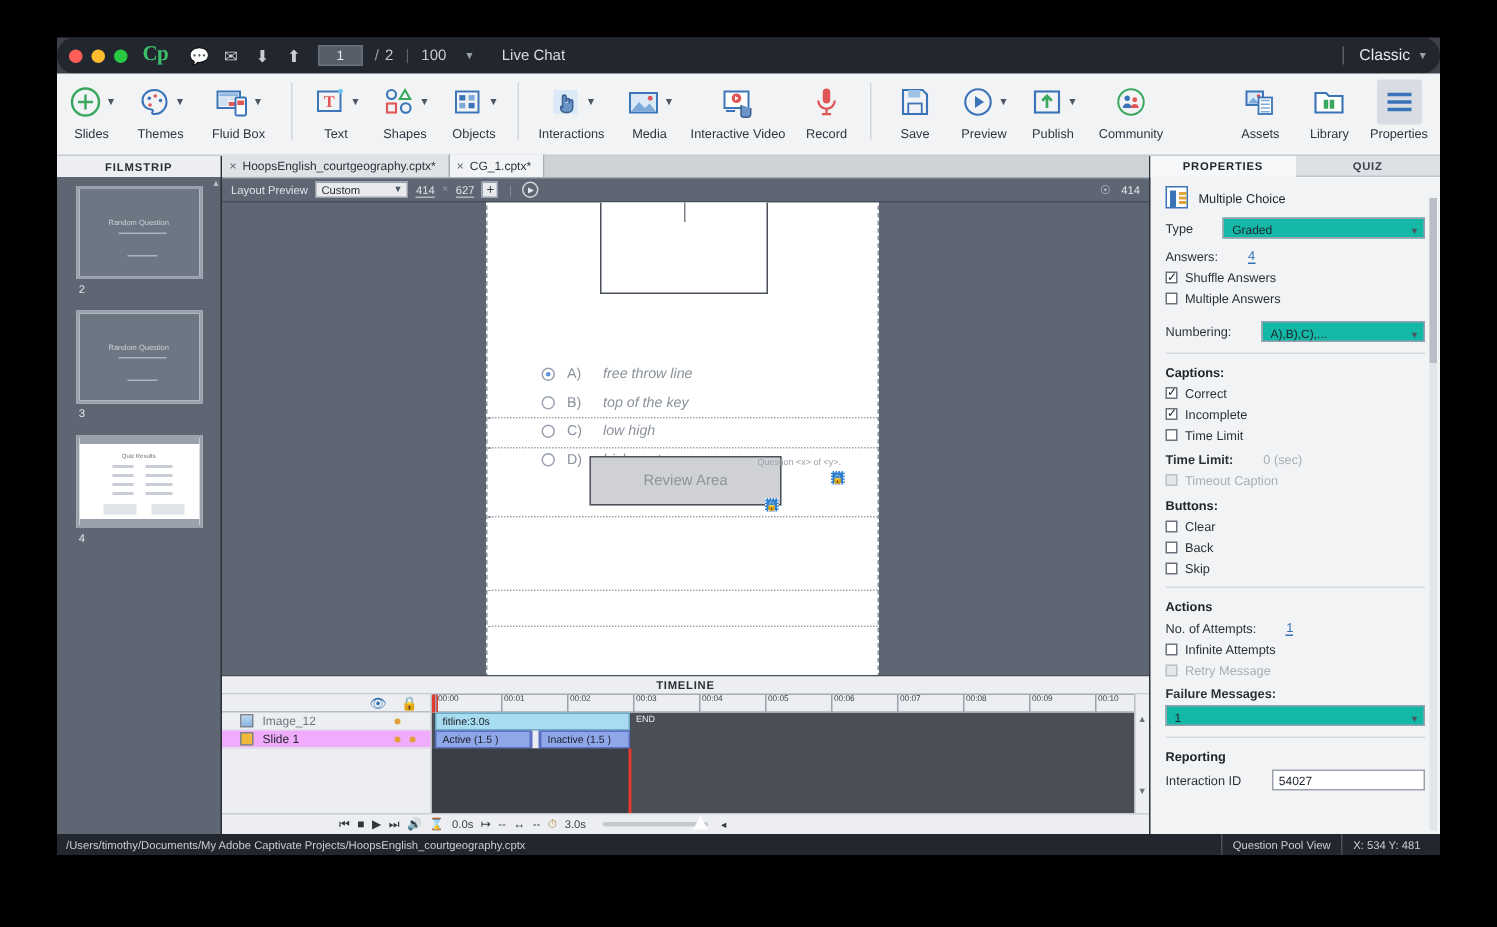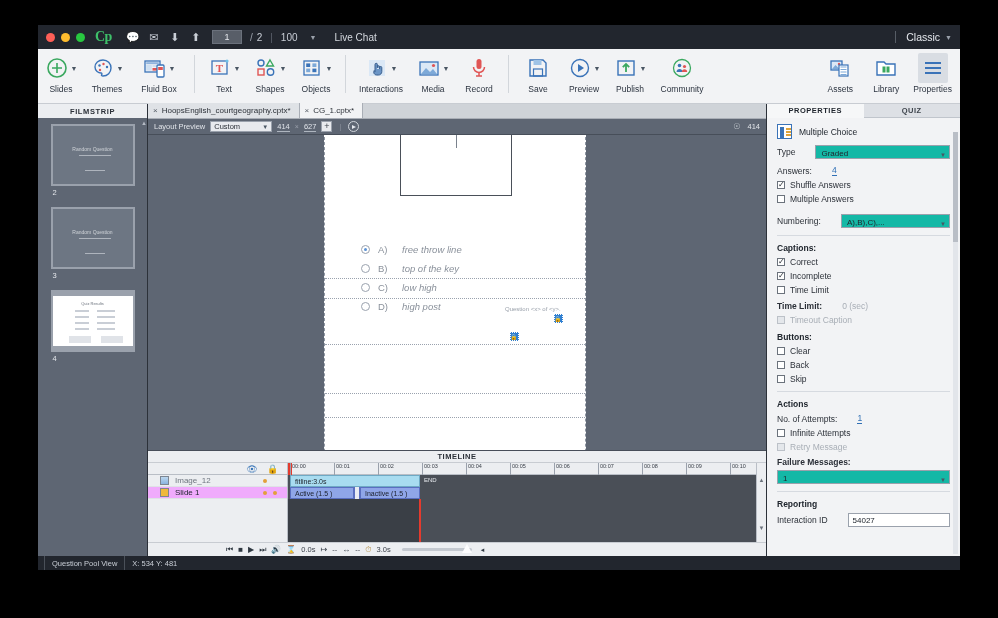--- a/index.html
+++ b/index.html
@@ -15,21 +15,21 @@
     background: #3c414a;
     display: flex; flex-direction: column;
     overflow: hidden;
   }
 
   
   .titlebar {
     height: 24px; background: #22262e;
     display: flex; align-items: center;
     padding: 0 8px; flex: none;
-    color: #c9ced6; font-size: 10px;
+    color: #c9ced6; font-size: 10px; border-radius: 12px;
   }
   .traffic { display: flex; gap: 6px; align-items: center; margin-right: 10px; }
   .dot { width: 9px; height: 9px; border-radius: 50%; }
   .dot.r { background: #ff5f57; }
   .dot.y { background: #febc2e; }
   .dot.g { background: #28c840; }
   .cp-logo { color: #3ec06a; font-size: 14px; font-weight: bold; font-family: "Liberation Serif", serif; margin-right: 12px; letter-spacing: -0.5px;}
   .tb-icon { width: 18px; text-align: center; color: #c9ced6; font-size: 11px; margin-right: 3px; cursor: default; }
   .pagebox {
     width: 30px; height: 14px; background: #585e68; border: 1px solid #6b717c;
@@ -405,20 +405,32 @@
         <div class="ricon-row">
           <svg class="ricon" viewBox="0 0 24 24">
             <rect x="3" y="6" width="18" height="13" fill="#dbe8f6" stroke="#3a73b8" stroke-width="1.3"></rect>
             <path d="M4 18l5-6 4 4 3-3 4 5z" fill="#7da9d8"></path>
             <circle cx="16.5" cy="9.5" r="1.6" fill="#e05555"></circle>
           </svg>
           <span class="rcaret">▼</span>
         </div>
         <span class="rlabel">Media</span>
       </div>
+      <div class="ritem wide" style="min-width:72px">
+        <div class="ricon-row">
+          <svg class="ricon" viewBox="0 0 24 24">
+            <rect x="3" y="5" width="16" height="11" fill="#fff" stroke="#3a73b8" stroke-width="1.3"></rect>
+            <circle cx="11" cy="9.5" r="3.2" fill="#e05555"></circle>
+            <path d="M10 8l2.4 1.5L10 11z" fill="#fff"></path>
+            <path d="M4 18h6" stroke="#3a73b8" stroke-width="1.3"></path>
+            <path d="M14 14v6.5c0 1 .8 1.6 1.8 1.6h2.4c1.4 0 2.3-1 2.3-2.3V16" fill="#6b95c6" stroke="#3a5f8e" stroke-width="1"></path>
+          </svg>
+        </div>
+        <span class="rlabel">Interactive Video</span>
+      </div>
       <div class="ritem">
         <div class="ricon-row">
           <svg class="ricon" viewBox="0 0 24 24">
             <rect x="9.5" y="3" width="5" height="10" rx="2.5" fill="#e05555"></rect>
             <path d="M6.5 11a5.5 5.5 0 0011 0" fill="none" stroke="#e05555" stroke-width="1.5"></path>
             <path d="M12 16.5V20M9 20h6" stroke="#e05555" stroke-width="1.5"></path>
           </svg>
         </div>
         <span class="rlabel">Record</span>
       </div>
@@ -618,20 +630,21 @@
               <span class="aletter">C)</span>
               <span class="atext">low high</span>
             </div>
             <div class="arow">
               <span class="radio"></span>
               <span class="aletter">D)</span>
               <span class="atext">high post</span>
             </div>
           </div>
 
+          <div class="review-area">Review Area</div>
           <div class="handle" style="left:185px; top:204px;"></div>
 
           <div class="qtext">Question &lt;x&gt; of &lt;y&gt;.</div>
           <div class="handle" style="left:229px; top:186px;"></div>
 
         </div>
       </div>
 
       <div class="timeline">
         <div class="tl-title">TIMELINE</div>
@@ -821,16 +834,17 @@
         </div>
 
         <div class="rp-scroll">
           <div class="rp-thumb"></div>
         </div>
       </div>
     </div>
   </div>
 
   <div class="statusbar">
+    <span class="sb-path">/Users/timothy/Documents/My Adobe Captivate Projects/HoopsEnglish_courtgeography.cptx</span>
     <span class="sb-cell">Question Pool View</span>
     <span class="sb-cell">X: 534 Y: 481</span>
   </div>
 </div>
 
 </body></html>

